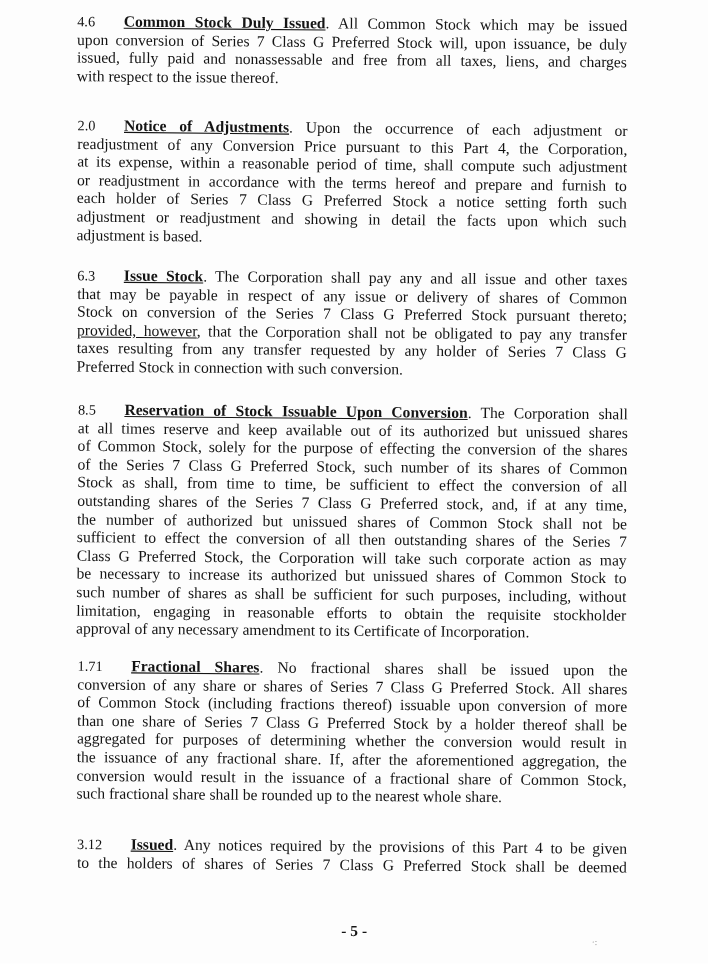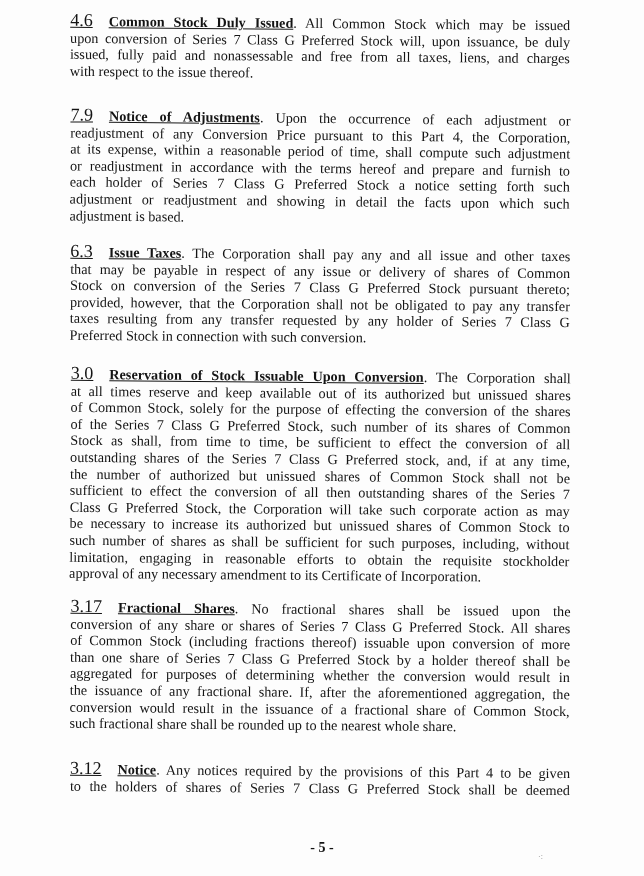--- a/index.html
+++ b/index.html
@@ -5,84 +5,84 @@
   html, body { margin: 0; padding: 0; background: #ffffff; }
   body { width: 644px; height: 876px; position: relative; overflow: hidden; }
   .page {
     position: absolute; left: 0; top: 0; width: 644px; height: 876px;
     background: #fdfdfd; color: #141414;
     font-family: "Liberation Serif", "DejaVu Serif", serif;
   }
   .section { position: absolute; left: 70px; width: 500px; font-size: 14.2px; line-height: 16.6px; }
   .line { white-space: nowrap; display: block; text-align: justify; text-align-last: justify; }
   .line.last { text-align-last: left; }
-  .num { display: inline-block; font-size: 18px; margin-right: 16px; text-decoration: underline; }
+  .num { display: inline-block; font-size: 13px; margin-right: 26px; }
   .heading { font-weight: bold; text-decoration: underline; }
-  .under { }
+  .under { text-decoration: underline; }
   .footer { position: absolute; top: 840px; left: 0; width: 644px; text-align: center; font-size: 14px; font-weight: bold; font-family: "Liberation Serif", serif; }
   .speck { position: absolute; left: 538px; top: 852px; font-size: 8px; color: #888; }
 </style>
 </head>
 <body>
 
 <div class="page">
 
   <div class="section" style="top:14px; transform: rotate(0.5deg);">
     <span class="line"><span class="num">4.6</span><span class="heading">Common Stock Duly Issued</span><span>. All Common Stock which may be issued</span></span>
     <span class="line">upon conversion of Series 7 Class G Preferred Stock will, upon issuance, be duly</span>
     <span class="line">issued, fully paid and nonassessable and free from all taxes, liens, and charges</span>
     <span class="line last">with respect to the issue thereof.</span>
   </div>
 
   <div class="section" style="top:109px; transform: rotate(0.6deg);">
-    <span class="line"><span class="num">7.9</span><span class="heading">Notice of Adjustments</span><span>. Upon the occurrence of each adjustment or</span></span>
+    <span class="line"><span class="num">2.0</span><span class="heading">Notice of Adjustments</span><span>. Upon the occurrence of each adjustment or</span></span>
     <span class="line">readjustment of any Conversion Price pursuant to this Part 4, the Corporation,</span>
     <span class="line">at its expense, within a reasonable period of time, shall compute such adjustment</span>
     <span class="line">or readjustment in accordance with the terms hereof and prepare and furnish to</span>
     <span class="line">each holder of Series 7 Class G Preferred Stock a notice setting forth such</span>
     <span class="line">adjustment or readjustment and showing in detail the facts upon which such</span>
     <span class="line last">adjustment is based.</span>
   </div>
 
   <div class="section" style="top:245px; transform: rotate(0.5deg);">
-    <span class="line"><span class="num">6.3</span><span class="heading">Issue Taxes</span><span>. The Corporation shall pay any and all issue and other taxes</span></span>
+    <span class="line"><span class="num">6.3</span><span class="heading">Issue Stock</span><span>. The Corporation shall pay any and all issue and other taxes</span></span>
     <span class="line">that may be payable in respect of any issue or delivery of shares of Common</span>
     <span class="line">Stock on conversion of the Series 7 Class G Preferred Stock pursuant thereto;</span>
     <span class="line"><span class="under">provided, however</span><span>, that the Corporation shall not be obligated to pay any transfer</span></span>
     <span class="line">taxes resulting from any transfer requested by any holder of Series 7 Class G</span>
     <span class="line last">Preferred Stock in connection with such conversion.</span>
   </div>
 
   <div class="section" style="top:367px; transform: rotate(0.5deg);">
-    <span class="line"><span class="num">3.0</span><span class="heading">Reservation of Stock Issuable Upon Conversion</span><span>. The Corporation shall</span></span>
+    <span class="line"><span class="num">8.5</span><span class="heading">Reservation of Stock Issuable Upon Conversion</span><span>. The Corporation shall</span></span>
     <span class="line">at all times reserve and keep available out of its authorized but unissued shares</span>
     <span class="line">of Common Stock, solely for the purpose of effecting the conversion of the shares</span>
     <span class="line">of the Series 7 Class G Preferred Stock, such number of its shares of Common</span>
     <span class="line">Stock as shall, from time to time, be sufficient to effect the conversion of all</span>
     <span class="line">outstanding shares of the Series 7 Class G Preferred stock, and, if at any time,</span>
     <span class="line">the number of authorized but unissued shares of Common Stock shall not be</span>
     <span class="line">sufficient to effect the conversion of all then outstanding shares of the Series 7</span>
     <span class="line">Class G Preferred Stock, the Corporation will take such corporate action as may</span>
     <span class="line">be necessary to increase its authorized but unissued shares of Common Stock to</span>
     <span class="line">such number of shares as shall be sufficient for such purposes, including, without</span>
     <span class="line">limitation, engaging in reasonable efforts to obtain the requisite stockholder</span>
     <span class="line last">approval of any necessary amendment to its Certificate of Incorporation.</span>
   </div>
 
   <div class="section" style="top:600px; transform: rotate(0.5deg);">
-    <span class="line"><span class="num">3.17</span><span class="heading">Fractional Shares</span><span>. No fractional shares shall be issued upon the</span></span>
+    <span class="line"><span class="num">1.71</span><span class="heading">Fractional Shares</span><span>. No fractional shares shall be issued upon the</span></span>
     <span class="line">conversion of any share or shares of Series 7 Class G Preferred Stock. All shares</span>
     <span class="line">of Common Stock (including fractions thereof) issuable upon conversion of more</span>
     <span class="line">than one share of Series 7 Class G Preferred Stock by a holder thereof shall be</span>
     <span class="line">aggregated for purposes of determining whether the conversion would result in</span>
     <span class="line">the issuance of any fractional share. If, after the aforementioned aggregation, the</span>
     <span class="line">conversion would result in the issuance of a fractional share of Common Stock,</span>
     <span class="line last">such fractional share shall be rounded up to the nearest whole share.</span>
   </div>
 
   <div class="section" style="top:762px; transform: rotate(0.5deg);">
-    <span class="line"><span class="num">3.12</span><span class="heading">Notice</span><span>. Any notices required by the provisions of this Part 4 to be given</span></span>
+    <span class="line"><span class="num">3.12</span><span class="heading">Issued</span><span>. Any notices required by the provisions of this Part 4 to be given</span></span>
     <span class="line">to the holders of shares of Series 7 Class G Preferred Stock shall be deemed</span>
   </div>
 
   <div class="footer">- 5 -</div>
   <div class="speck">·:</div>
 </div>
 
 </body></html>

